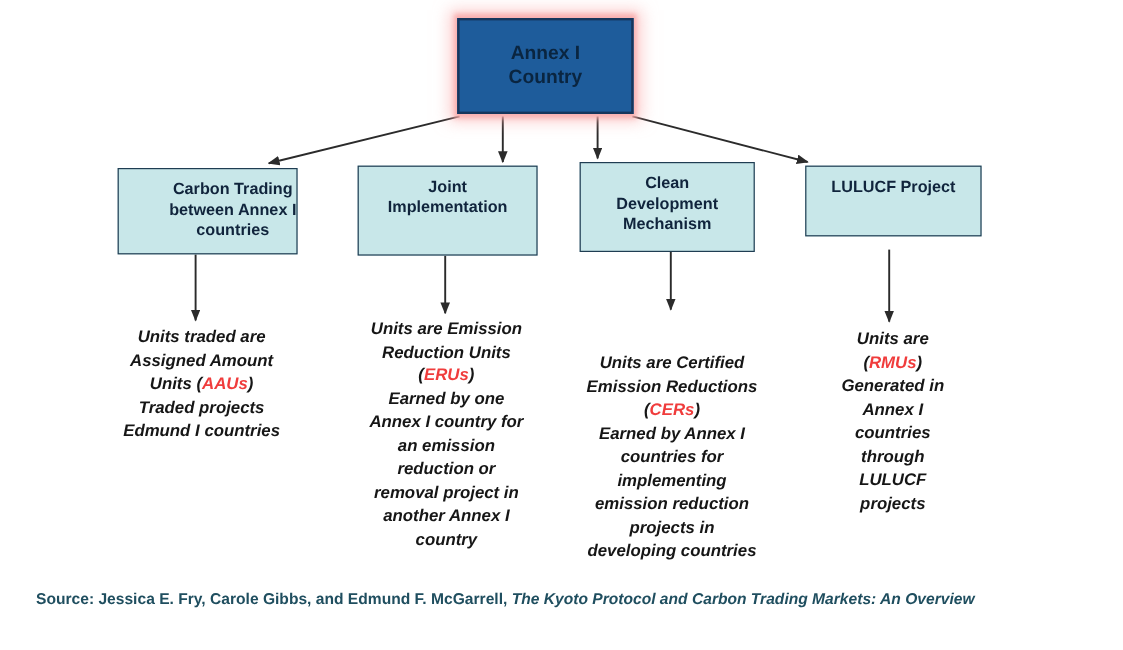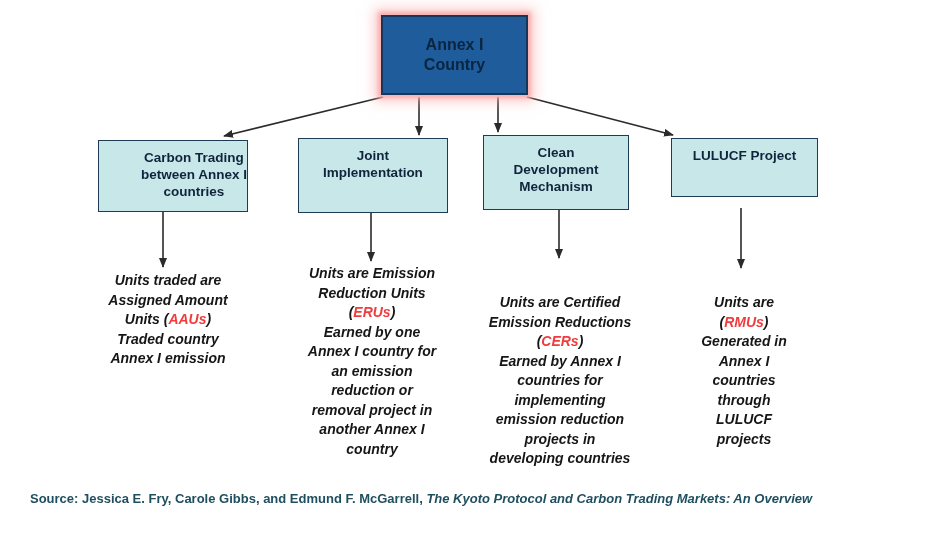--- a/index.html
+++ b/index.html
@@ -80,22 +80,22 @@
   </div>
 
   <div id="branches">
       <div class="branch-box" style="left: 98px; top: 140px; width: 150px; height: 72px; justify-content: flex-end;"><span>Carbon Trading
 between Annex I
 countries</span></div>
       <div class="desc-block" style="left: 80px; top: 271px; width: 176px;">
         <div class="desc-line"><span>Units traded are</span></div>
         <div class="desc-line"><span>Assigned Amount</span></div>
         <div class="desc-line"><span>Units (</span><span class="red">AAUs</span><span>)</span></div>
-        <div class="desc-line"><span>Traded country</span></div>
-        <div class="desc-line"><span>Annex I emission</span></div>
+        <div class="desc-line"><span>Traded projects</span></div>
+        <div class="desc-line"><span>Edmund I countries</span></div>
       </div>
       <div class="branch-box" style="left: 298px; top: 138px; width: 150px; height: 75px;"><span>Joint
 Implementation</span></div>
       <div class="desc-block" style="left: 279px; top: 264px; width: 186px;">
         <div class="desc-line"><span>Units are Emission</span></div>
         <div class="desc-line"><span>Reduction Units</span></div>
         <div class="desc-line"><span>(</span><span class="red">ERUs</span><span>)</span></div>
         <div class="desc-line"><span>Earned by one</span></div>
         <div class="desc-line"><span>Annex I country for</span></div>
         <div class="desc-line"><span>an emission</span></div>
@@ -112,21 +112,21 @@
         <div class="desc-line"><span>Emission Reductions</span></div>
         <div class="desc-line"><span>(</span><span class="red">CERs</span><span>)</span></div>
         <div class="desc-line"><span>Earned by Annex I</span></div>
         <div class="desc-line"><span>countries for</span></div>
         <div class="desc-line"><span>implementing</span></div>
         <div class="desc-line"><span>emission reduction</span></div>
         <div class="desc-line"><span>projects in</span></div>
         <div class="desc-line"><span>developing countries</span></div>
       </div>
       <div class="branch-box" style="left: 671px; top: 138px; width: 147px; height: 59px;"><span>LULUCF Project</span></div>
-      <div class="desc-block" style="left: 661px; top: 273px; width: 166px; margin-top: 20px;">
+      <div class="desc-block" style="left: 661px; top: 273px; width: 166px;">
         <div class="desc-line"><span>Units are</span></div>
         <div class="desc-line"><span>(</span><span class="red">RMUs</span><span>)</span></div>
         <div class="desc-line"><span>Generated in</span></div>
         <div class="desc-line"><span>Annex I</span></div>
         <div class="desc-line"><span>countries</span></div>
         <div class="desc-line"><span>through</span></div>
         <div class="desc-line"><span>LULUCF</span></div>
         <div class="desc-line"><span>projects</span></div>
       </div>
     </div>

